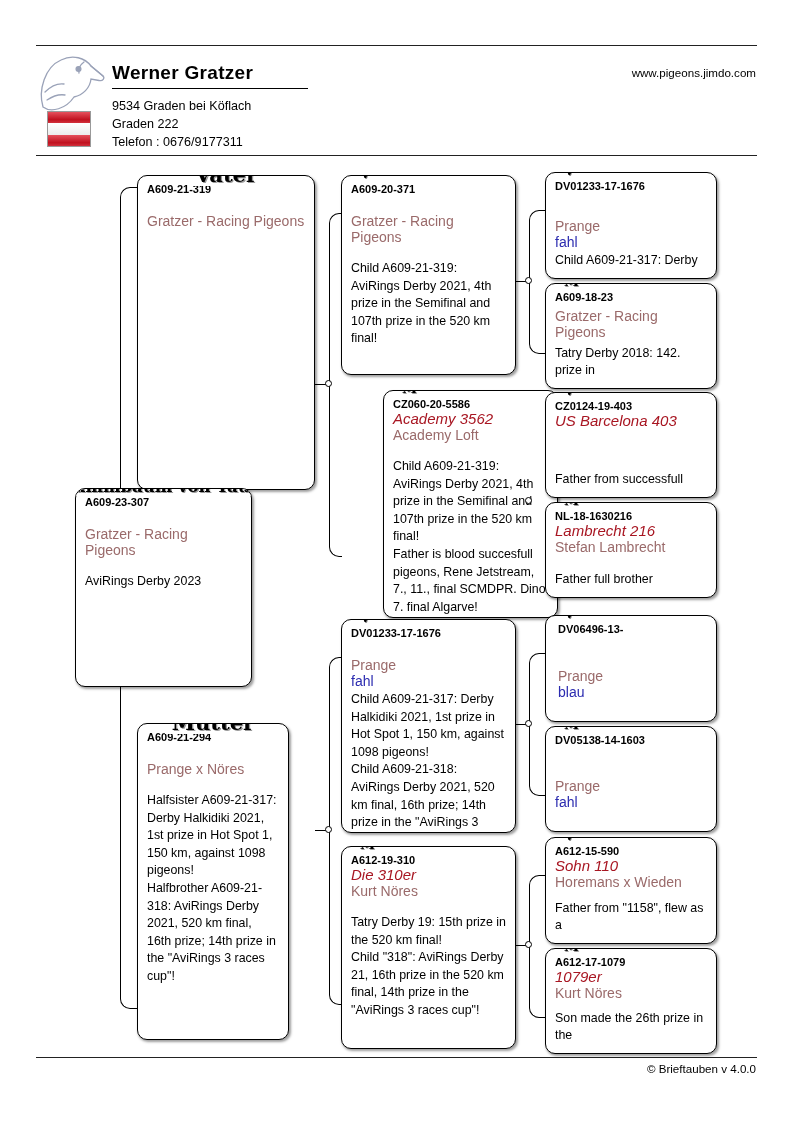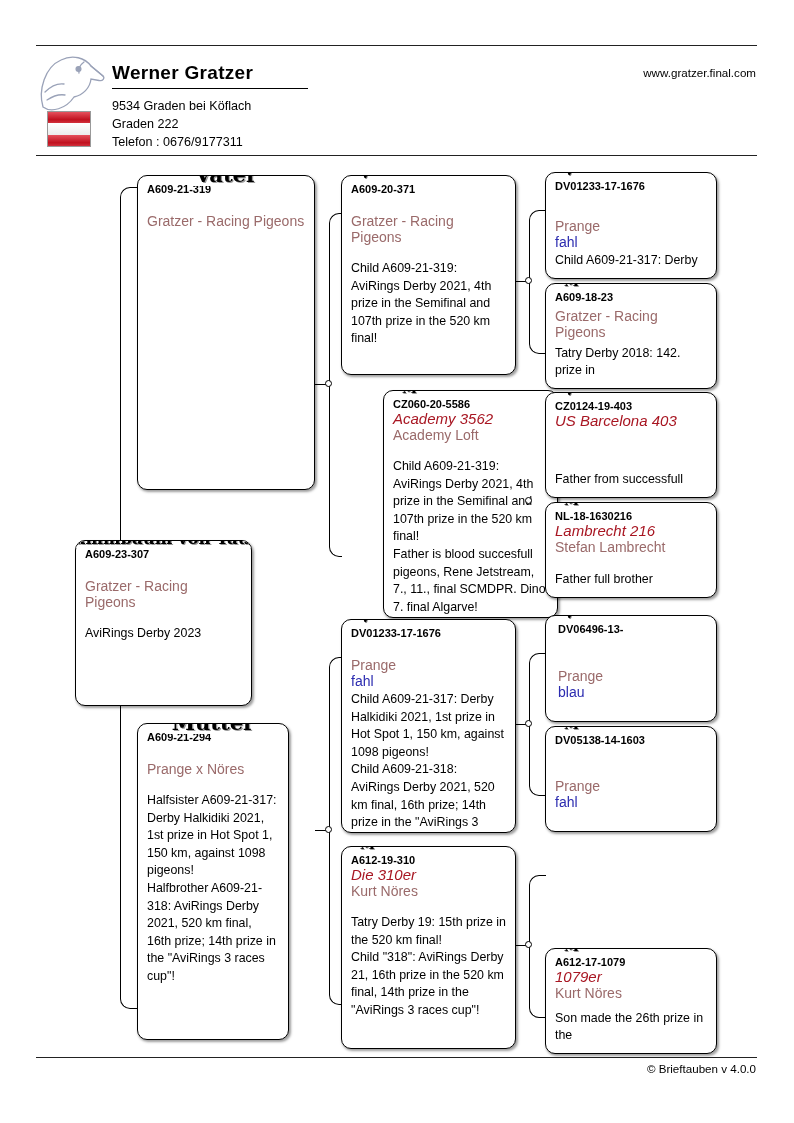--- a/index.html
+++ b/index.html
@@ -77,21 +77,21 @@
     <div class="s wht"></div>
     <div class="s red"></div>
   </div>
 
   <div class="hdr-name">Werner Gratzer</div>
   <div class="hdr-addr">
     <div>9534 Graden bei Köflach</div>
     <div>Graden 222</div>
     <div>Telefon : 0676/9177311</div>
   </div>
-  <div class="hdr-web">www.gratzer.final.com</div>
+  <div class="hdr-web">www.pigeons.jimdo.com</div>
 
   <div class="hline" style="left:36px;top:155px;width:721px;"></div>
 
   <div class="bracket" style="left:120px;top:187px;width:17px;height:820px;"></div>
 
   <div class="stub" style="left:315px;top:384px;width:14px;"></div>
   <div class="pin" style="left:325px;top:380px;"></div>
   <div class="bracket" style="left:329px;top:213px;width:12px;height:342px;"></div>
 
   <div class="stub" style="left:315px;top:830px;width:14px;"></div>
@@ -114,21 +114,21 @@
   <div class="pin" style="left:525px;top:941px;"></div>
   <div class="bracket" style="left:529px;top:875px;width:16px;height:141px;"></div>
 
   <div class="box" style="left:137px;top:175px;width:178px;height:315px;">
     <div class="box-label fraktur">Vater</div>
     <div class="ring">A609-21-319</div>
     <div class="gap"></div>
     <div class="breeder">Gratzer - Racing Pigeons</div>
   </div>
 
-  <div class="box" style="left:75px;top:540px;width:177px;height:166px;">
+  <div class="box" style="left:75px;top:488px;width:177px;height:199px;">
     <div class="box-label small fraktur">Stammbaum von Taube</div>
     <div class="ring">A609-23-307</div>
     <div class="gap"></div>
     <div class="breeder">Gratzer - Racing Pigeons</div>
     <div class="desc mt-lg">AviRings Derby 2023</div>
   </div>
 
   <div class="box" style="left:137px;top:723px;width:152px;height:317px;">
     <div class="box-label fraktur">Mutter</div>
     <div class="ring">A609-21-294</div>
@@ -217,20 +217,27 @@
 
   <div class="box" style="left:545px;top:726px;width:172px;height:106px;">
     <div class="marker fraktur">M</div>
     <div class="ring">DV05138-14-1603</div>
     <div class="push mb">
       <div class="breeder">Prange</div>
       <div class="pcolor">fahl</div>
     </div>
   </div>
 
+  <div class="box" style="left:545px;top:837px;width:172px;height:107px;">
+    <div class="marker fraktur">V</div>
+    <div class="ring">A612-15-590</div>
+    <div class="pname">Sohn 110</div>
+    <div class="breeder">Horemans x Wieden</div>
+    <div class="desc push">Father from "1158", flew as a</div>
+  </div>
 
   <div class="box" style="left:545px;top:948px;width:172px;height:106px;">
     <div class="marker fraktur">M</div>
     <div class="ring">A612-17-1079</div>
     <div class="pname">1079er</div>
     <div class="breeder">Kurt Nöres</div>
     <div class="desc push">Son made the 26th prize in the</div>
   </div>
 
   <div class="hline" style="left:36px;top:1057px;width:721px;"></div>

